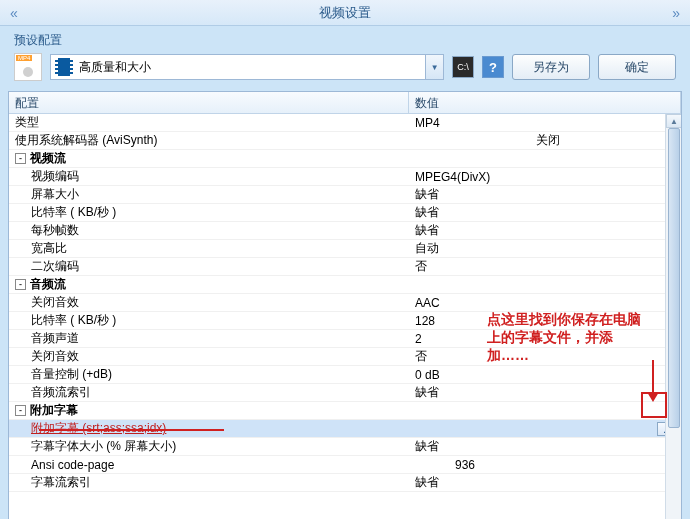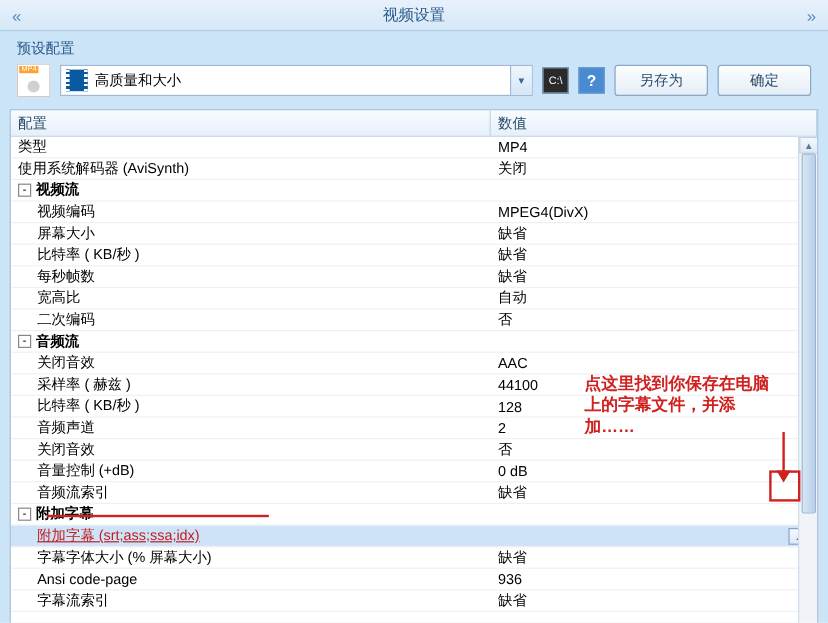--- a/index.html
+++ b/index.html
@@ -338,21 +338,21 @@
           <span class="sub-label">类型</span>
         </div>
         <div class="c2" style="display: flex; align-items: center;">
           <span>MP4</span>
         </div>
       </div>
       <div class="row">
         <div class="c1 indent-0">
           <span class="sub-label">使用系统解码器 (AviSynth)</span>
         </div>
-        <div class="c2" style="display: flex; align-items: center;">
+        <div class="c2" style="display: flex; align-items: center; justify-content: center;">
           <span>关闭</span>
         </div>
       </div>
       <div class="row group">
         <div class="c1 indent-0">
           <span class="toggle">-</span>
           <span class="sub-label">视频流</span>
         </div>
         <div class="c2" style="display: flex; align-items: center;">
           <span></span>
@@ -418,28 +418,20 @@
       <div class="row">
         <div class="c1 indent-1">
           <span class="sub-label">关闭音效</span>
         </div>
         <div class="c2" style="display: flex; align-items: center;">
           <span>AAC</span>
         </div>
       </div>
       <div class="row">
         <div class="c1 indent-1">
-          <span class="sub-label">采样率 ( 赫兹 )</span>
-        </div>
-        <div class="c2" style="display: flex; align-items: center;">
-          <span>44100</span>
-        </div>
-      </div>
-      <div class="row">
-        <div class="c1 indent-1">
           <span class="sub-label">比特率 ( KB/秒 )</span>
         </div>
         <div class="c2" style="display: flex; align-items: center;">
           <span>128</span>
         </div>
       </div>
       <div class="row">
         <div class="c1 indent-1">
           <span class="sub-label">音频声道</span>
         </div>
@@ -494,21 +486,21 @@
           <span class="sub-label">字幕字体大小 (% 屏幕大小)</span>
         </div>
         <div class="c2" style="display: flex; align-items: center;">
           <span>缺省</span>
         </div>
       </div>
       <div class="row">
         <div class="c1 indent-1">
           <span class="sub-label">Ansi code-page</span>
         </div>
-        <div class="c2" style="display: flex; align-items: center;">
+        <div class="c2" style="display: flex; align-items: center; margin-left: 40px;">
           <span>936</span>
         </div>
       </div>
       <div class="row">
         <div class="c1 indent-1">
           <span class="sub-label">字幕流索引</span>
         </div>
         <div class="c2" style="display: flex; align-items: center;">
           <span>缺省</span>
         </div>

